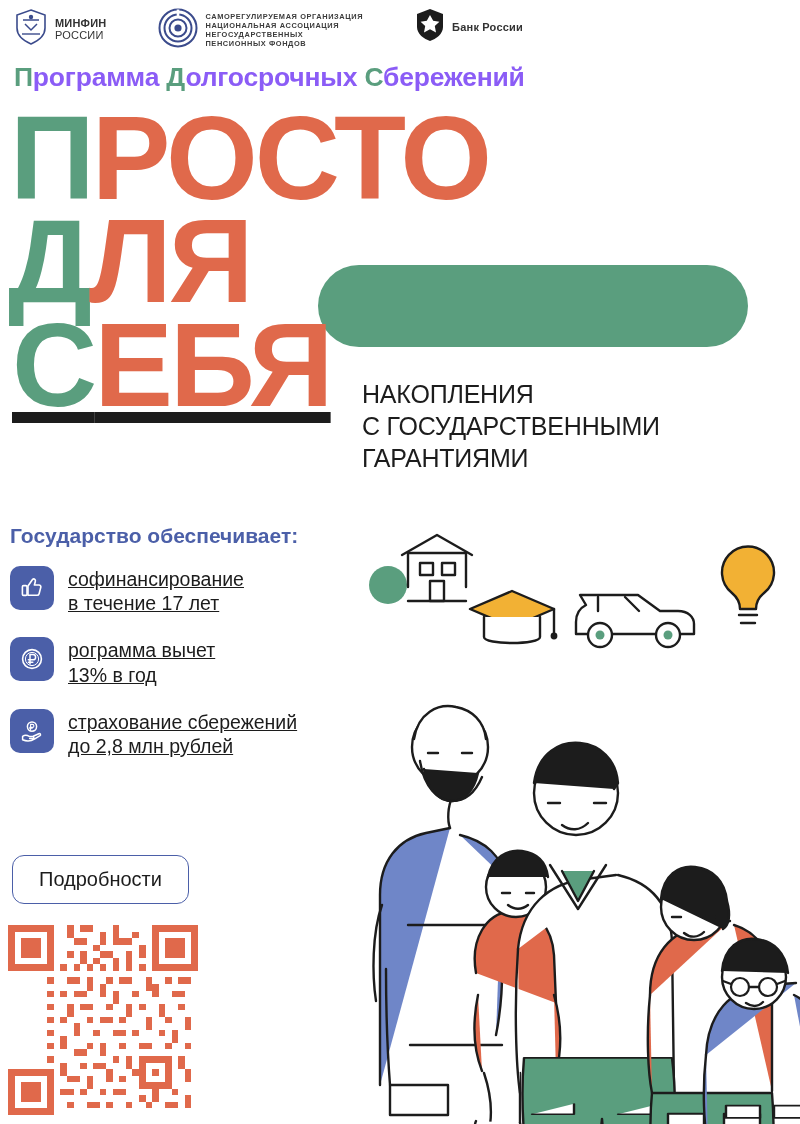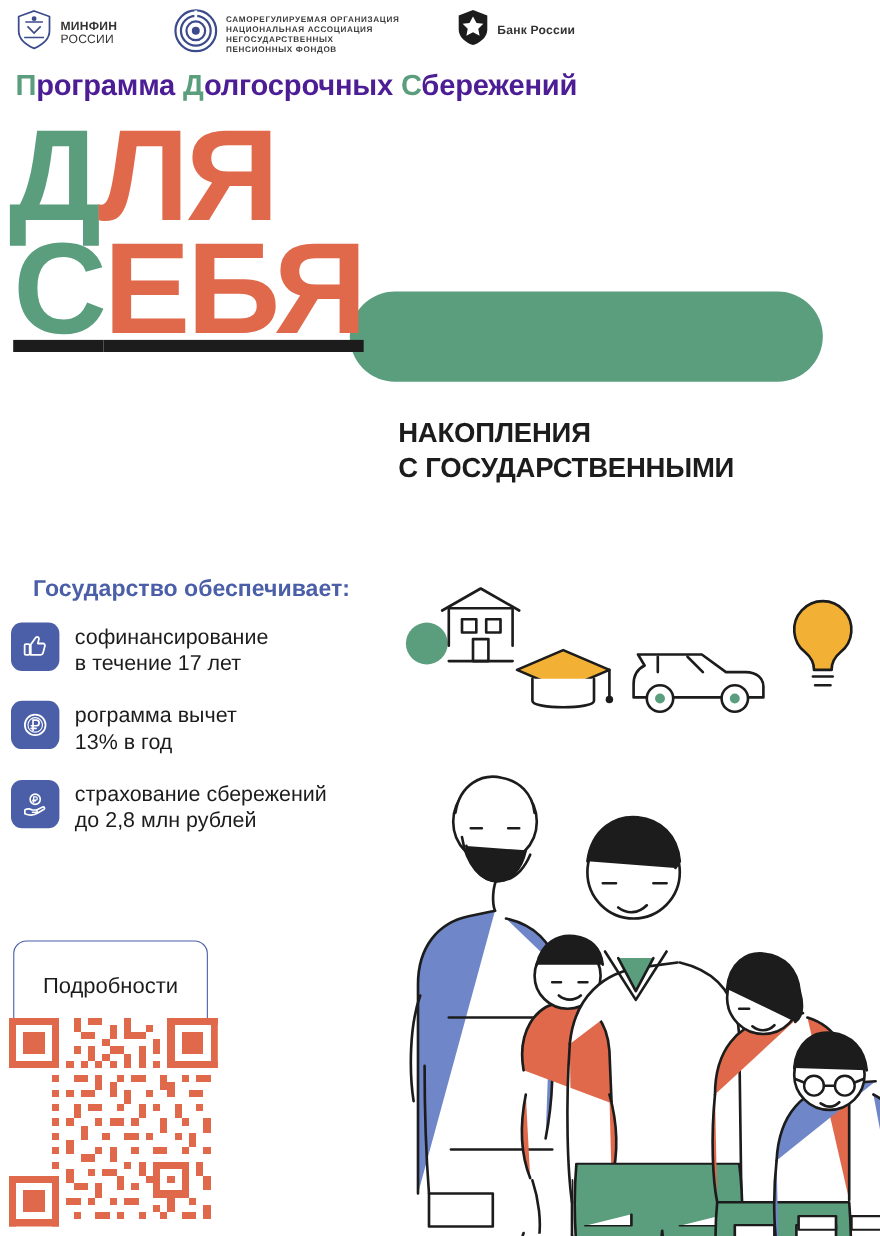--- a/index.html
+++ b/index.html
@@ -58,21 +58,21 @@
   .program-line {
     position: absolute;
     top: 62px;
     left: 14px;
     font-size: 26.5px;
     font-weight: bold;
     letter-spacing: -0.2px;
     white-space: nowrap;
   }
   .program-line .accent-green { color: #5a9e7e; }
-  .program-line .accent-dark { color: #4c1d95; }
+  .program-line .accent-dark { color: #8b5cf6; }
 
   
   .headline {
     position: absolute;
     left: 8px;
     top: 108px;
     width: 560px;
   }
   .hl-row {
     font-weight: bold;
@@ -94,47 +94,47 @@
     height: 82px;
     background: #5a9e7e;
     border-radius: 41px;
   }
 
   .subhead {
     position: absolute;
     left: 362px;
     top: 378px;
     font-size: 25px;
-    font-weight: bold;
+    font-weight: normal;
     line-height: 1.28;
     color: #1c1c1c;
     letter-spacing: -0.2px;
   }
 
   
   .gov-title {
     position: absolute;
     left: 10px;
     top: 524px;
     font-size: 21px;
     font-weight: bold;
     color: #4b5fa8;
-    margin-left: 20px;
   }
   .benefits {
     position: absolute;
     left: 10px;
     top: 566px;
     width: 360px;
   }
   .benefit {
     display: flex;
     align-items: flex-start;
     gap: 14px;
     margin-bottom: 22px;
+    text-decoration: underline;
   }
   .b-icon {
     flex: 0 0 auto;
     width: 44px;
     height: 44px;
     border-radius: 10px;
     background: #4b5fa8;
     display: flex;
     align-items: center;
     justify-content: center;
@@ -144,21 +144,21 @@
     line-height: 1.24;
     color: #1c1c1c;
     padding-top: 1px;
   }
 
   
   .details-btn {
     position: absolute;
     left: 12px;
     top: 855px;
-    padding: 30px 26px;
+    padding: 12px 26px;
     border: 1.6px solid #4b5fa8;
     border-radius: 12px;
     font-size: 20px;
     color: #1c1c1c;
     background: #ffffff;
     display: inline-block;
   }
 
   
   .qr {
@@ -231,27 +231,29 @@
     </div>
   </div>
 
   <div class="program-line">
     <span class="accent-green">П</span><span class="accent-dark">рограмма </span><span class="accent-green">Д</span><span class="accent-dark">олгосрочных </span><span class="accent-green">С</span><span class="accent-dark">бережений</span>
   </div>
 
   <div class="green-bar"></div>
 
   <div class="headline">
+    <div class="hl-row hl1"><span class="c-green">П</span><span class="c-orange">РОСТО</span></div>
     <div class="hl-row hl2"><span class="c-green">Д</span><span class="c-orange">ЛЯ</span></div>
     <div class="hl-row hl3"><span class="c-green">С</span><span class="c-orange">ЕБЯ</span></div>
   </div>
 
   <div class="subhead">
     <div>НАКОПЛЕНИЯ</div>
     <div>С ГОСУДАРСТВЕННЫМИ</div>
+    <div>ГАРАНТИЯМИ</div>
   </div>
 
   <div class="gov-title">Государство обеспечивает:</div>
 
   <div class="benefits">
 
     <div class="benefit">
       <span class="b-icon">
         <svg width="26" height="26" viewBox="0 0 26 26">
           <path d="M9 11 l4.5-6.5 c1.8-1.4 3.4 .2 2.8 2 L15.4 10 h4.6 c1.3 0 2.1 1.1 1.8 2.3 l-1.7 6.4 c-.25 1-1.1 1.6-2.1 1.6 H9 Z" fill="none" stroke="#ffffff" stroke-width="1.6" stroke-linejoin="round"></path>

